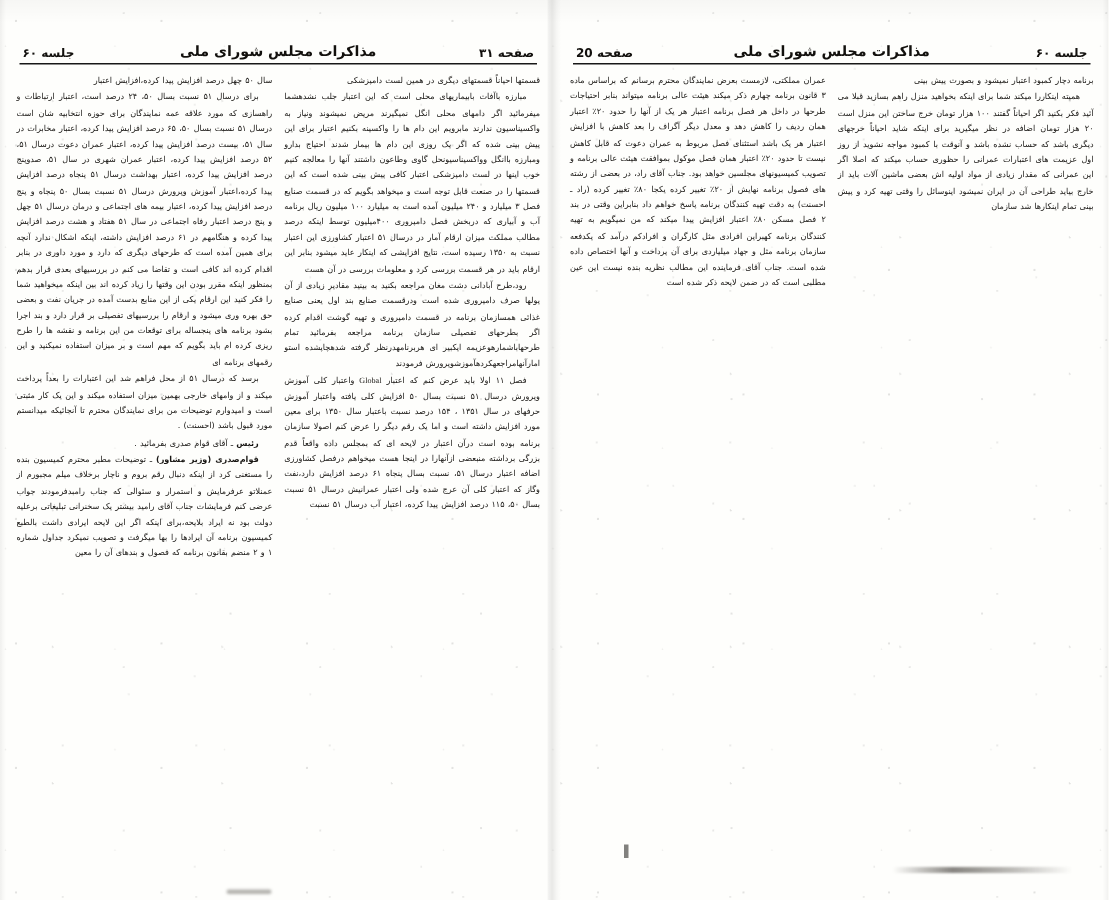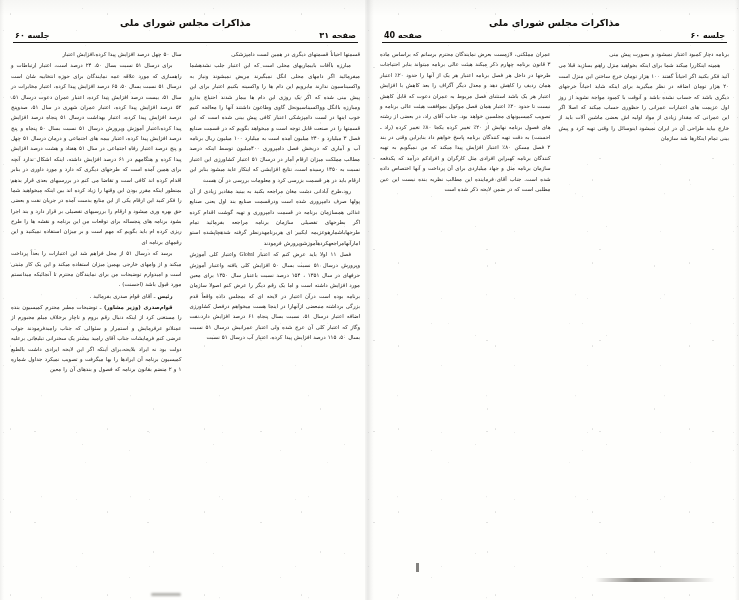--- a/index.html
+++ b/index.html
@@ -43,21 +43,21 @@
     background:linear-gradient(to right,rgba(0,0,0,.035),rgba(0,0,0,.085),rgba(0,0,0,.03),rgba(0,0,0,0));
     pointer-events:none;
   }
   .runhead{
     position:relative;height:22px;
     display:flex;align-items:flex-end;justify-content:space-between;
     font-size:8.5px;font-weight:bold;color:#14120f;
     letter-spacing:.2px;padding:0 4px 1px 4px;
   }
   .runhead .rh-title{
-    position:absolute;left:0;right:0;text-align:center;bottom:13px;
+    position:absolute;left:0;right:0;text-align:center;bottom:1px;
     font-size:9.5px;font-weight:bold;
   }
   .rh-side{z-index:2;font-size:8px;margin-top:48px;}
   .rule{
     height:0;border-top:1.4px solid #1a1a1a;
     margin:1px 2px 6px 2px;
     box-shadow:0 1.2px 0 -0.6px rgba(0,0,0,.25);
   }
   .cols{
     display:flex;flex-direction:row;gap:8px;height:540px;
@@ -101,21 +101,21 @@
   <div class="edge-shadow-l"></div>
   <div class="edge-shadow-r"></div>
   <div id="gutter"></div>
   <div id="grain"></div>
 
   <div class="page right-page">
 
     <div class="runhead">
       <span class="rh-side">جلسه ۶۰</span>
       <span class="rh-title">مذاکرات مجلس شورای ملی</span>
-      <span class="rh-side">صفحه 40</span>
+      <span class="rh-side">صفحه 20</span>
     </div>
     <div class="rule"></div>
 
     <div class="cols">
       <div class="col">
         <p>برنامه دچار کمبود اعتبار نمیشود و بصورت پیش بینی</p>
         <p class="indent">همیته اینکاررا میکند شما برای اینکه بخواهید منزل راهم بسازید قبلا می آئید فکر بکنید اگر احیاناً گفتند ۱۰۰ هزار تومان خرج ساختن این منزل است ۲۰ هزار تومان اضافه در نظر میگیرید برای اینکه شاید احیاناً خرجهای دیگری باشد که حساب نشده باشد و آنوقت با کمبود مواجه نشوید از روز اول عزیمت های اعتبارات عمرانی را حظوری حساب میکند که اصلا اگر این عمرانی که مقدار زیادی از مواد اولیه اش بعضی ماشین آلات باید از خارج بیاید طراحی آن در ایران نمیشود اینوسائل را وقتی تهیه کرد و پیش بینی تمام اینکارها شد سازمان</p>
       </div>
       <div class="col">
         <p>عمران مملکتی، لازمست بعرض نمایندگان محترم برسانم که براساس ماده ۳ قانون برنامه چهارم ذکر میکند هیئت عالی برنامه میتواند بنابر احتیاجات طرحها در داخل هر فصل برنامه اعتبار هر یک از آنها را حدود ۲۰٪ اعتبار همان ردیف را کاهش دهد و معدل دیگر آگراف را بعد کاهش با افزایش اعتبار هر یک باشد استثنای فصل مربوط به عمران دعوت که قابل کاهش نیست تا حدود ۲۰٪ اعتبار همان فصل موکول بموافقت هیئت عالی برنامه و تصویب کمیسیونهای مجلسین خواهد بود. جناب آقای راد، در بعضی از رشته های فصول برنامه نهایش از ۲۰٪ تغییر کرده یکجا ۸۰٪ تغییر کرده (راد ـ احسنت) به دقت تهیه کنندگان برنامه پاسخ خواهم داد بنابراین وقتی در بند ۲ فصل مسکن ۸۰٪ اعتبار افزایش پیدا میکند که من نمیگویم به تهیه کنندگان برنامه کهبراین افرادی مثل کارگران و افرادکم درآمد که یکدفعه سازمان برنامه مثل و جهاد میلیاردی برای آن پرداخت و آنها اختصاص داده شده است. جناب آقای فرماینده این مطالب نظریه بنده نیست این عین مطلبی است که در ضمن لایحه ذکر شده است</p>

